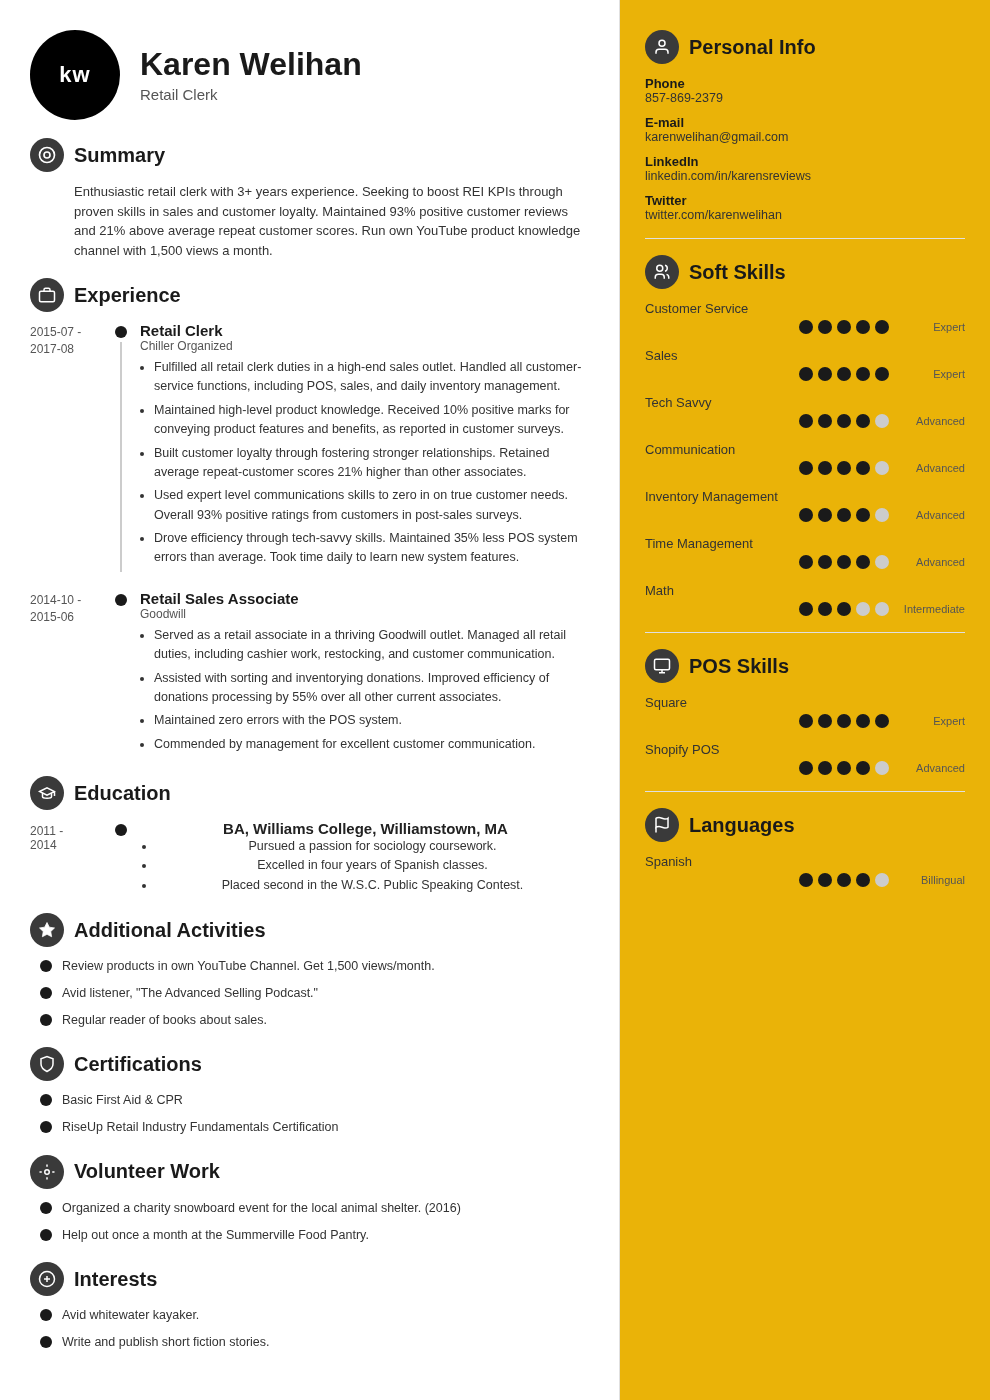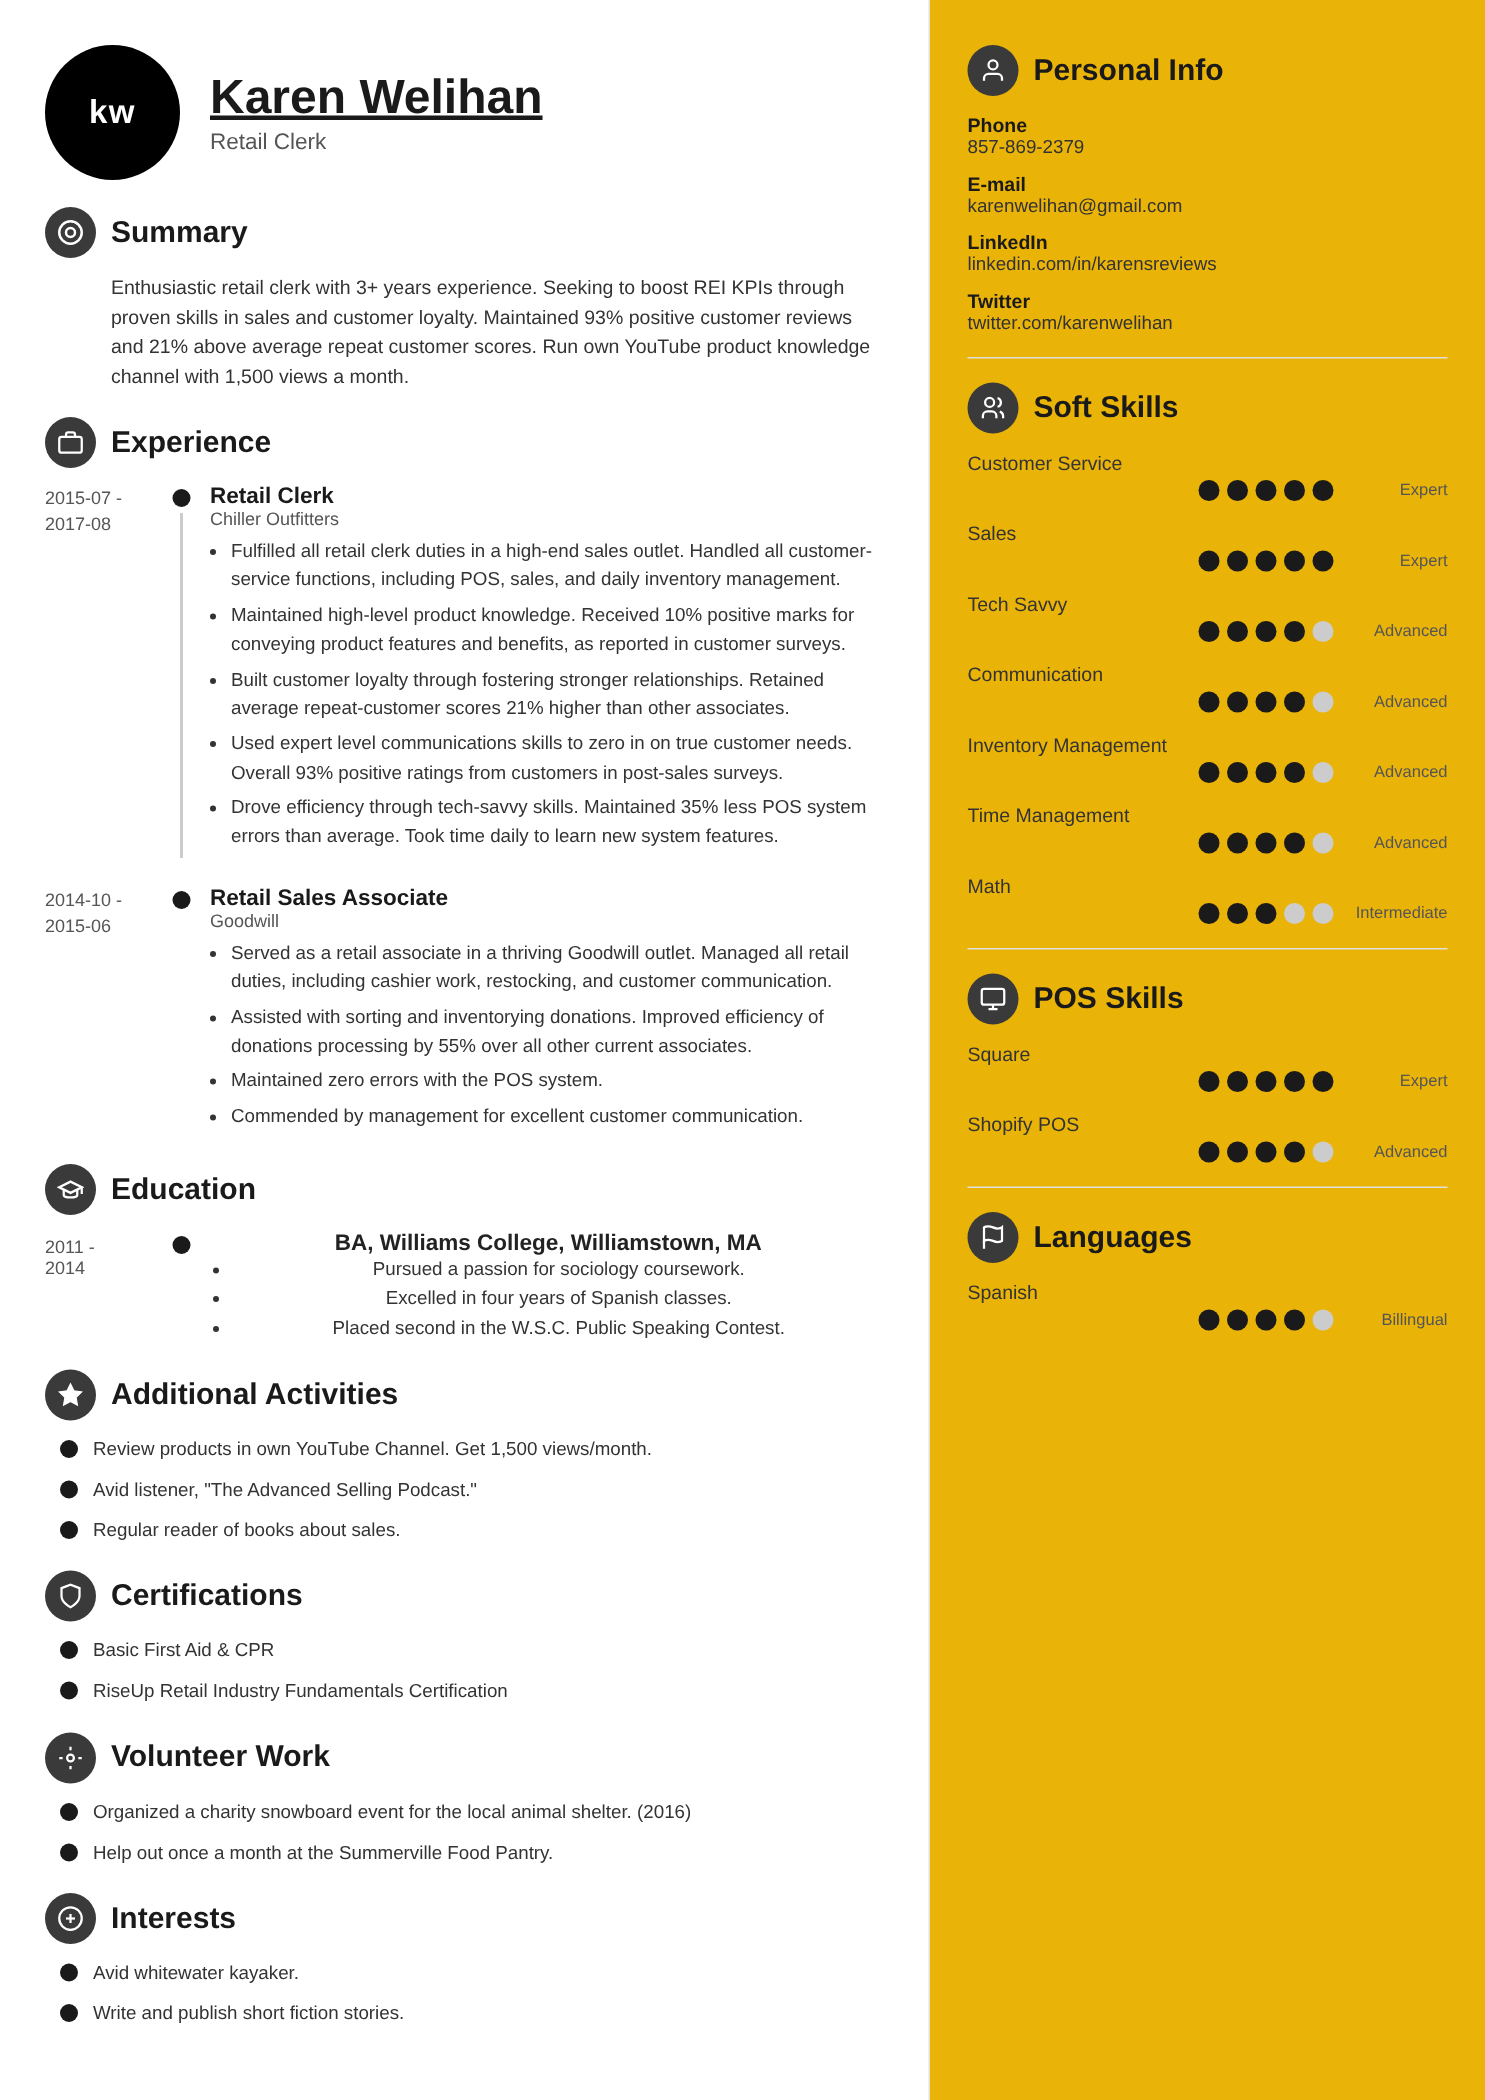--- a/index.html
+++ b/index.html
@@ -48,21 +48,20 @@
       font-weight: bold;
       letter-spacing: 1px;
       flex-shrink: 0;
       margin-right: 20px;
     }
     .header-text h1 {
       font-size: 32px;
       font-weight: 900;
       color: #1a1a1a;
       line-height: 1.1;
-      text-decoration: underline;
     }
     .header-text .job-title {
       font-size: 15px;
       color: #555;
       margin-top: 4px;
     }
 
     
     .section-header {
       display: flex;
@@ -343,21 +342,21 @@
     <div class="timeline-section" id="exp-list">
         <div class="timeline-item">
     <div class="timeline-date" style="white-space:pre-line">2015-07 -
 2017-08</div>
     <div class="timeline-dot-col">
       <div class="timeline-dot"></div>
       <div class="timeline-line"></div>
     </div>
     <div class="timeline-content">
       <h3>Retail Clerk</h3>
-      <div class="employer">Chiller Outfitters</div>
+      <div class="employer">Chiller Organized</div>
       <ul>
               <li>Fulfilled all retail clerk duties in a high-end sales outlet. Handled all customer-service functions, including POS, sales, and daily inventory management.</li>
               <li>Maintained high-level product knowledge. Received 10% positive marks for conveying product features and benefits, as reported in customer surveys.</li>
               <li>Built customer loyalty through fostering stronger relationships. Retained average repeat-customer scores 21% higher than other associates.</li>
               <li>Used expert level communications skills to zero in on true customer needs. Overall 93% positive ratings from customers in post-sales surveys.</li>
               <li>Drove efficiency through tech-savvy skills. Maintained 35% less POS system errors than average. Took time daily to learn new system features.</li>
             </ul>
     </div>
   </div>
         <div class="timeline-item">

